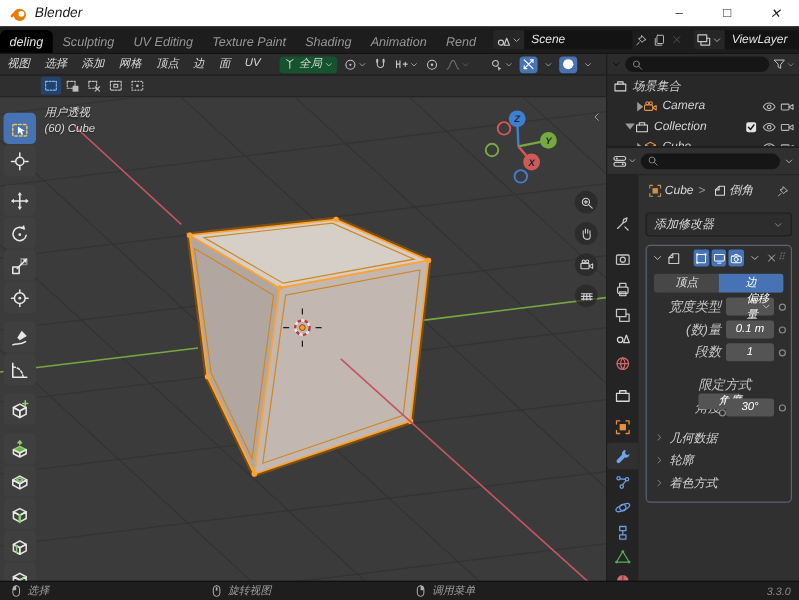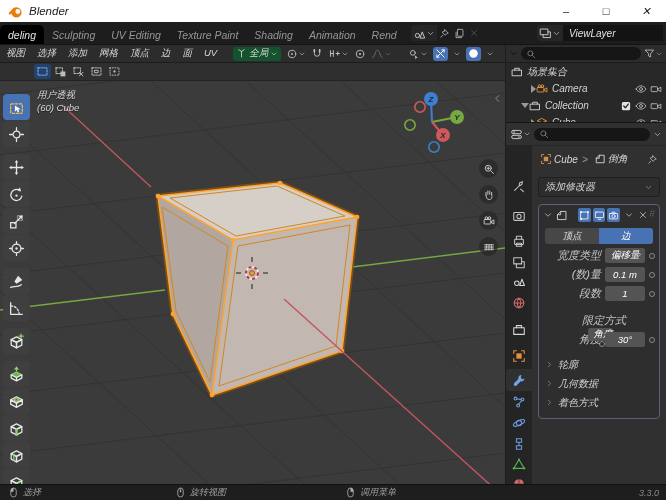--- a/index.html
+++ b/index.html
@@ -71,21 +71,21 @@
   .mtog{width:14px;height:14px;border-radius:2px;background:#4772b3;color:#fff;display:flex;align-items:center;justify-content:center;margin-left:2px;}
   .dots{margin-left:auto;color:#6e6e6e;letter-spacing:1px;font-size:8px;line-height:4px;}
   .segrow{display:flex;margin:3px 6px;height:16px;border-radius:3px;overflow:hidden;}
   .seg{flex:1;text-align:center;font-size:9.5px;line-height:16px;background:#474747;color:#e0e0e0;}
   .seg.active{background:#4772b3;color:#fff;}
   .frow{display:flex;align-items:center;margin:4px 4px 0 6px;height:15px;}
   .frow.gap{margin-top:12px;flex-direction:column;}
   .flabel{width:56px;text-align:right;font-size:11px;color:#c6c6c6;flex:none;padding-right:4px;white-space:nowrap;}
   .fwidget{flex:1;height:15px;background:#545454;border-radius:2.5px;display:flex;align-items:center;font-size:9.5px;color:#fff;position:relative;}
   .fwidget.num{justify-content:center;}
-  .fwidget.dd{padding-left:6px;}
+  .fwidget.dd{padding-left:17px;}
   .fwidget.dd svg{position:absolute;right:2px;}
   .deco{width:4px;height:4px;border:1px solid #8a8a8a;border-radius:50%;margin-left:4px;flex:none;}
   .sect{display:flex;align-items:center;height:19px;padding-left:6px;font-size:10px;color:#d2d2d2;}
   .sect svg{margin-right:4px;}
   
   .status{position:absolute;bottom:0;left:0;right:0;height:15px;background:#1e1e1e;border-top:1px solid #101010;color:#9e9e9e;font-size:9px;}
   .hint{position:absolute;top:0;height:15px;display:flex;align-items:center;}
   .hint svg{margin-right:4px;}
   .version{position:absolute;right:7px;top:0;height:15px;display:flex;align-items:center;color:#8a8a8a;}
 </style>
@@ -121,20 +121,21 @@
     <div class="idgroup">
       <span class="idsel">
         <svg class="ic" width="13" height="13" viewBox="0 0 16 16">
             <circle cx="5.5" cy="10.5" r="2.6"></circle>
             <path d="M8.8 13.2 11.4 6l2.8 7.2z"></path>
           </svg>
         <svg class="ic" width="9" height="9" viewBox="0 0 16 16">
             <path d="M4 6l4 4 4-4"></path>
           </svg>
       </span>
+      <span class="idfield" style="width:78px">Scene</span>
       <span class="minibtn">
         <svg class="ic" width="11" height="11" viewBox="0 0 16 16">
             <path d="M8.5 2.5l5 5-2.4.5L9 10.6 4.4 6 7.5 5z"></path>
             <path d="M5.5 10.5l-3 3"></path>
           </svg>
       </span>
       <span class="minibtn">
         <svg class="ic" width="11" height="11" viewBox="0 0 16 16">
             <rect x="5" y="2" width="8" height="10" rx="1"></rect>
             <path d="M3 6v8h8"></path>
@@ -822,27 +823,27 @@
                 <span>30°</span>
               </div>
               <span class="deco"></span>
             </div>
           </div>
         <div style="margin-top:8px">
             <div class="sect">
               <svg class="ic" width="9" height="9" viewBox="0 0 16 16" style="color:#9a9a9a">
                 <path d="M6 4l4 4-4 4"></path>
               </svg>
-              <span>轮廓</span>
+              <span>几何数据</span>
             </div>
             <div class="sect">
               <svg class="ic" width="9" height="9" viewBox="0 0 16 16" style="color:#9a9a9a">
                 <path d="M6 4l4 4-4 4"></path>
               </svg>
-              <span>几何数据</span>
+              <span>轮廓</span>
             </div>
             <div class="sect">
               <svg class="ic" width="9" height="9" viewBox="0 0 16 16" style="color:#9a9a9a">
                 <path d="M6 4l4 4-4 4"></path>
               </svg>
               <span>着色方式</span>
             </div>
           </div>
       </div>
     </div>

